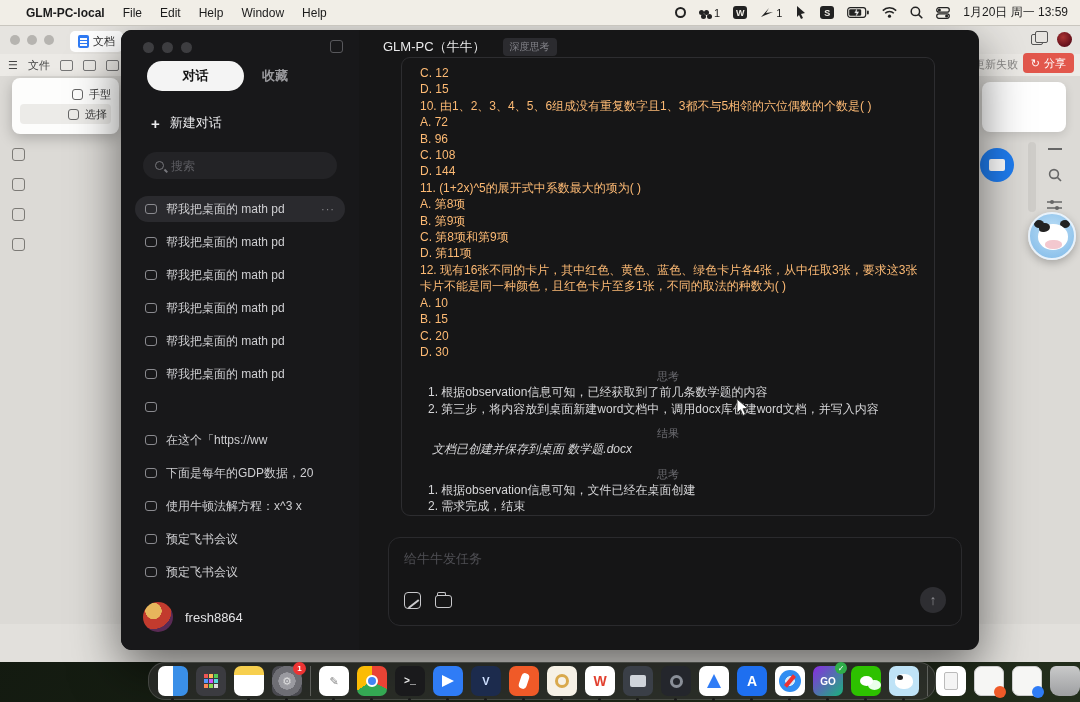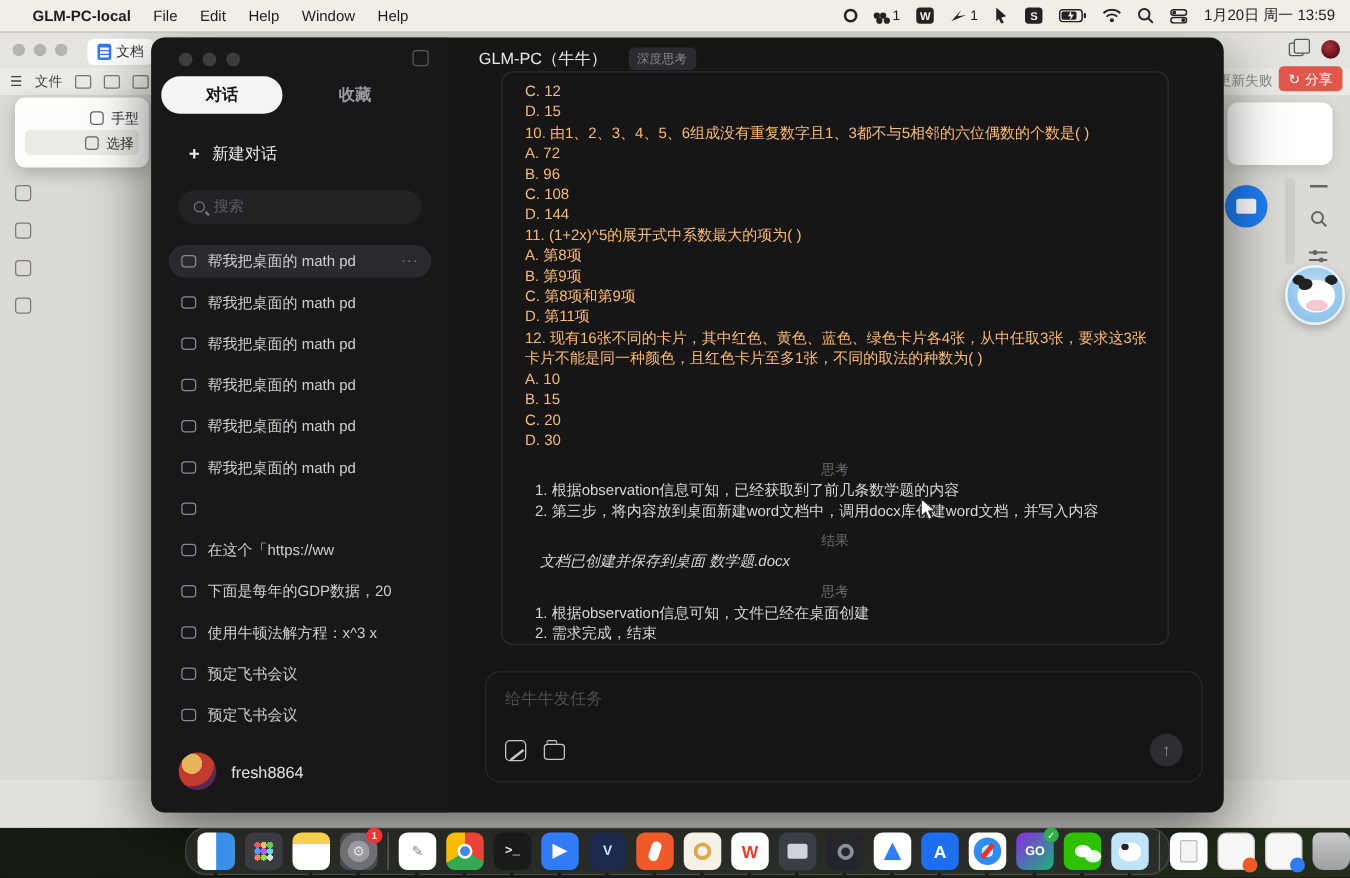--- a/index.html
+++ b/index.html
@@ -78,31 +78,31 @@
 
   
   .win { position:absolute; left:121px; top:30px; width:858px; height:620px; background:#161617;
          border-radius:11px; box-shadow:0 18px 50px rgba(0,0,0,.55); display:flex; overflow:hidden; z-index:10; }
 
   
   .sb { width:238px; height:100%; background:#18181a; position:relative; flex-shrink:0; }
   .sb-dots { position:absolute; left:22px; top:12px; display:flex; gap:8px; }
   .sb-dots span { width:11px; height:11px; border-radius:50%; background:#3d3d40; }
   .sb-collapse { position:absolute; right:16px; top:10px; width:13px; height:13px; border:1.4px solid #58585c; border-radius:3px; }
-  .sb-tabs { position:absolute; left:8px; top:31px; display:flex; align-items:center; gap:45px;text-align:right; }
+  .sb-tabs { position:absolute; left:26px; top:31px; display:flex; align-items:center; gap:18px;text-align:right; }
   .sb-tab-active { width:97px; height:30px; background:#f4f4f4; color:#151515; border-radius:16px;
          display:flex; align-items:center; justify-content:center; font-size:13px; font-weight:bold; }
   .sb-tab { color:#9a9a9e; font-size:13px; font-weight:bold; }
   .sb-new { position:absolute; left:30px; top:84px; color:#ececee; font-size:13px; display:flex; align-items:center; gap:10px; }
   .sb-new .plus { font-size:15px; font-weight:bold; }
   .sb-search { position:absolute; left:22px; top:122px; width:194px; height:27px; background:#232326;
          border-radius:14px; display:flex; align-items:center; gap:7px; padding:0 12px; }
   .sb-search .mag { width:9px; height:9px; border:1.6px solid #77777c; border-radius:50%; position:relative; }
   .sb-search .mag::after { content:""; position:absolute; left:8px; top:8px; width:4px; height:1.6px; background:#77777c; transform:rotate(45deg); }
-  .sb-search input { background:transparent; border:none; outline:none; color:#ffffff; font-size:12px; width:130px; font-family:Liberation Mono, monospace; }
+  .sb-search input { background:transparent; border:none; outline:none; color:#ffffff; font-size:12px; width:130px; font-family:Liberation Sans, sans-serif; }
   .sb-search input::placeholder { color:#5c5c61; }
   .sb-list { position:absolute; left:14px; top:166px; width:210px; display:flex; flex-direction:column; gap:7px; }
   .conv { height:26px; display:flex; align-items:center; gap:9px; padding:0 10px; border-radius:14px;
           color:#cfcfd2; font-size:12px; white-space:nowrap; overflow:hidden; }
   .conv.sel { background:#2a2a2e; }
   .conv .cic { width:12px; height:10px; border:1.4px solid #8a8a8f; border-radius:3px; flex-shrink:0; }
   .conv .lbl { overflow:hidden; text-overflow:ellipsis; flex:1; }
   .conv .more { color:#88888d; letter-spacing:1px; font-size:11px; }
   .sb-user { position:absolute; left:22px; bottom:18px; display:flex; align-items:center; gap:12px; }
   .sb-avatar { width:30px; height:30px; border-radius:50%;

